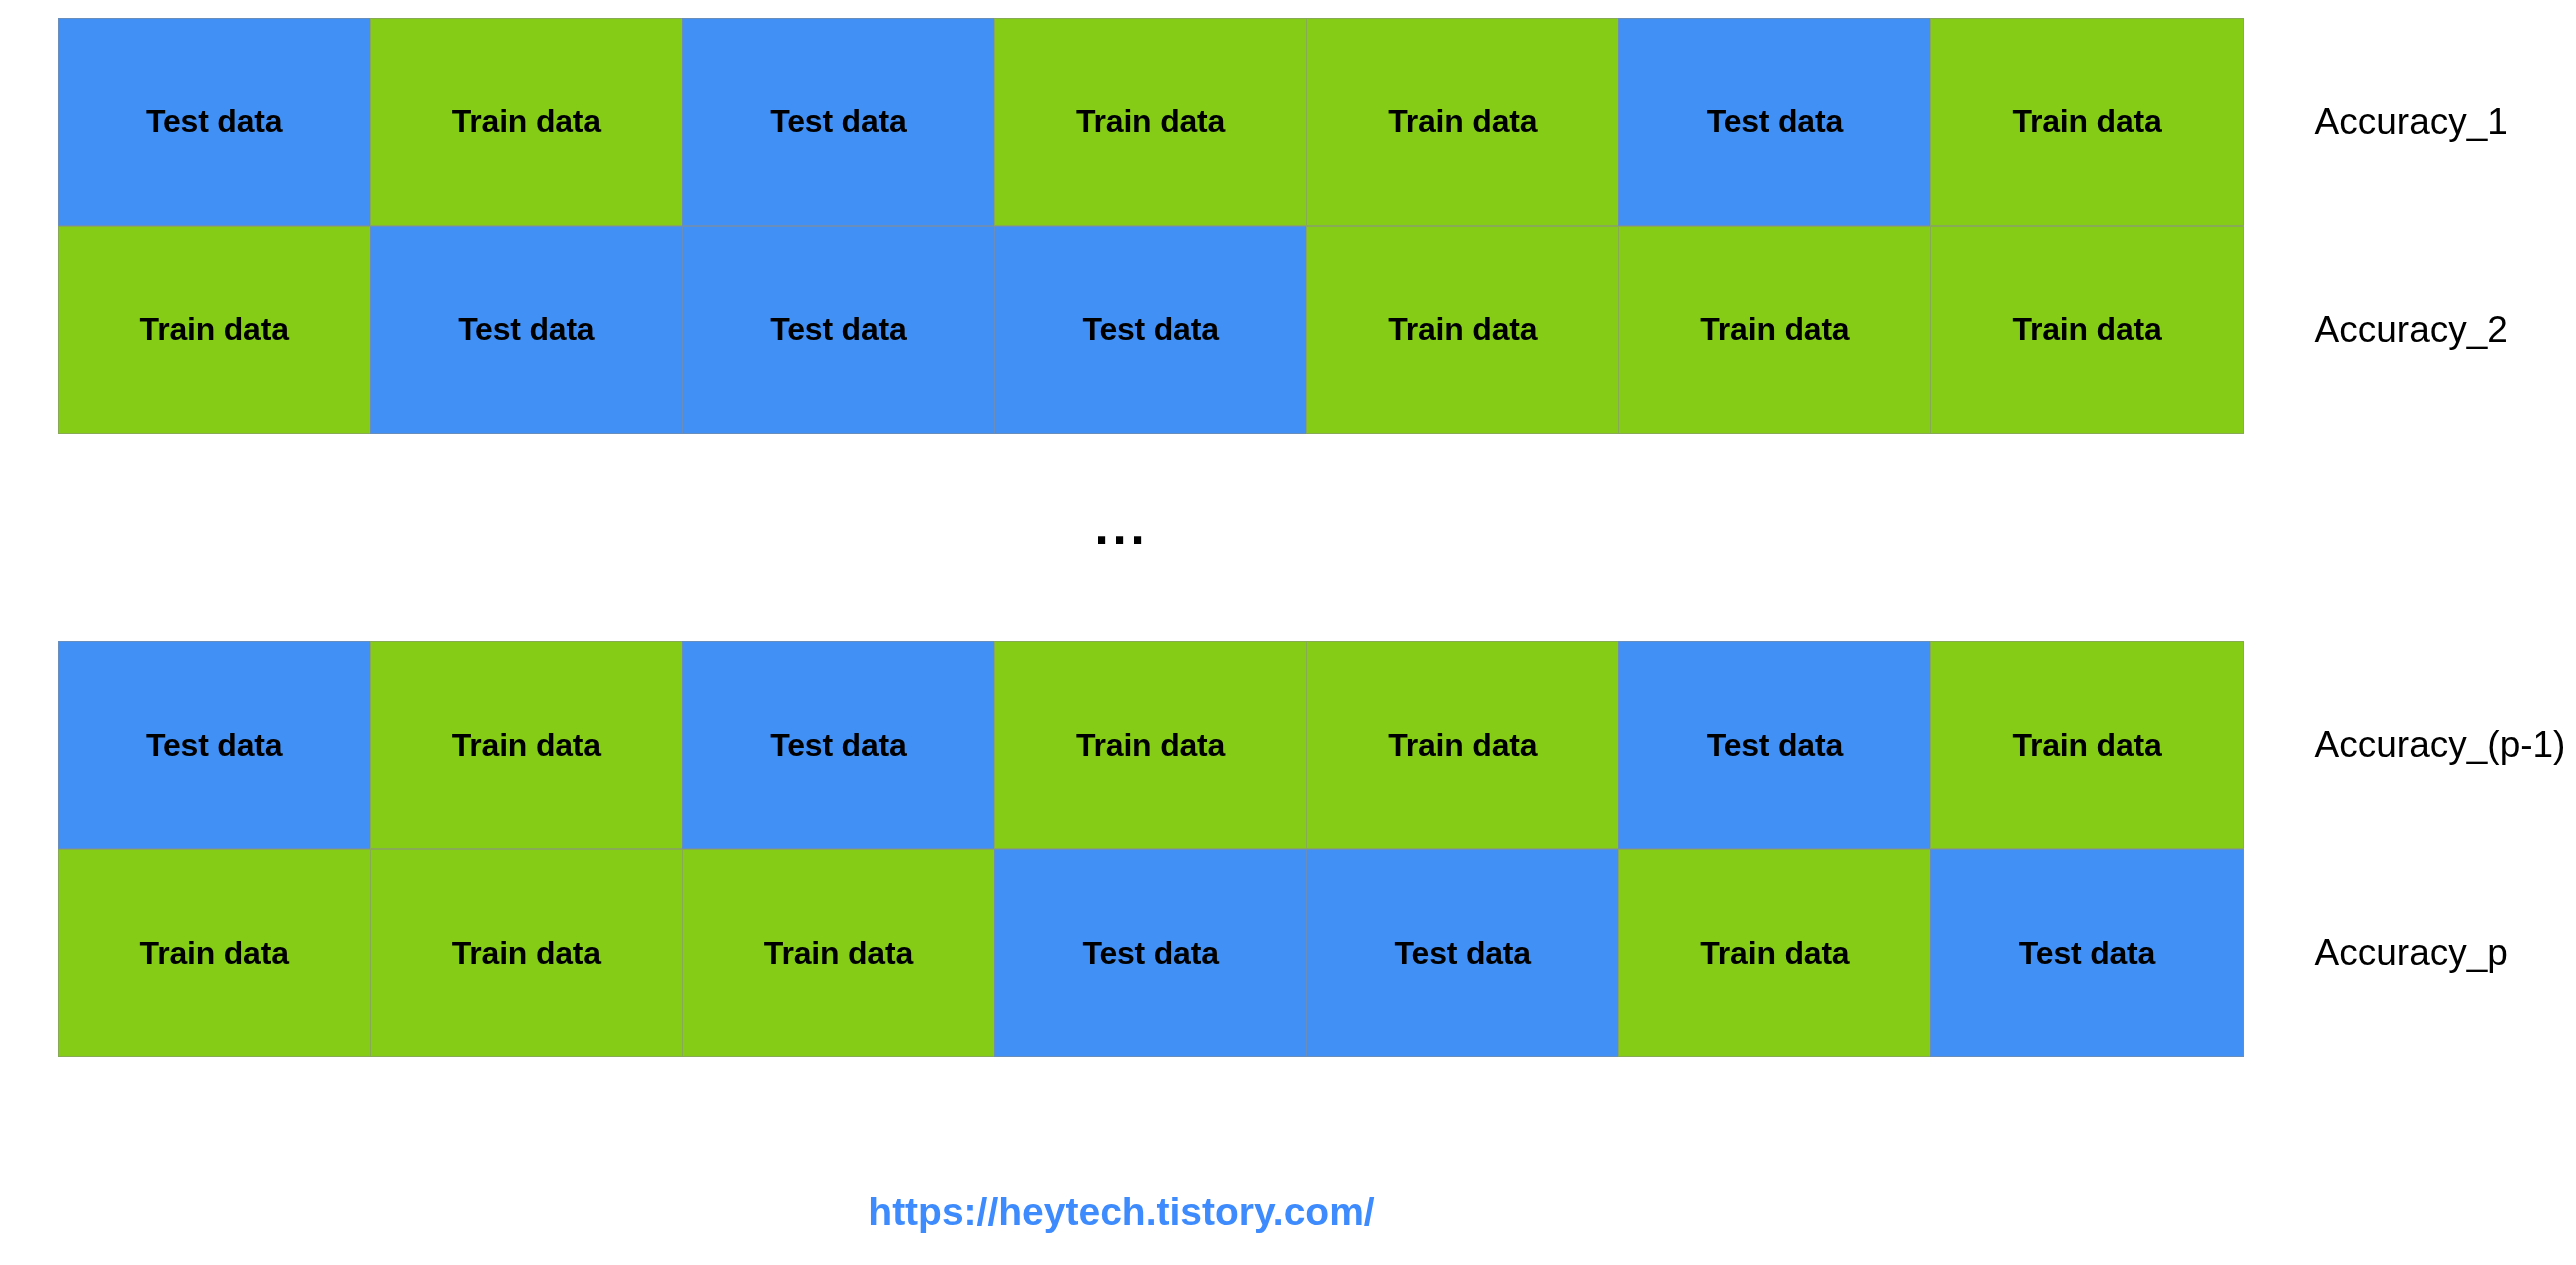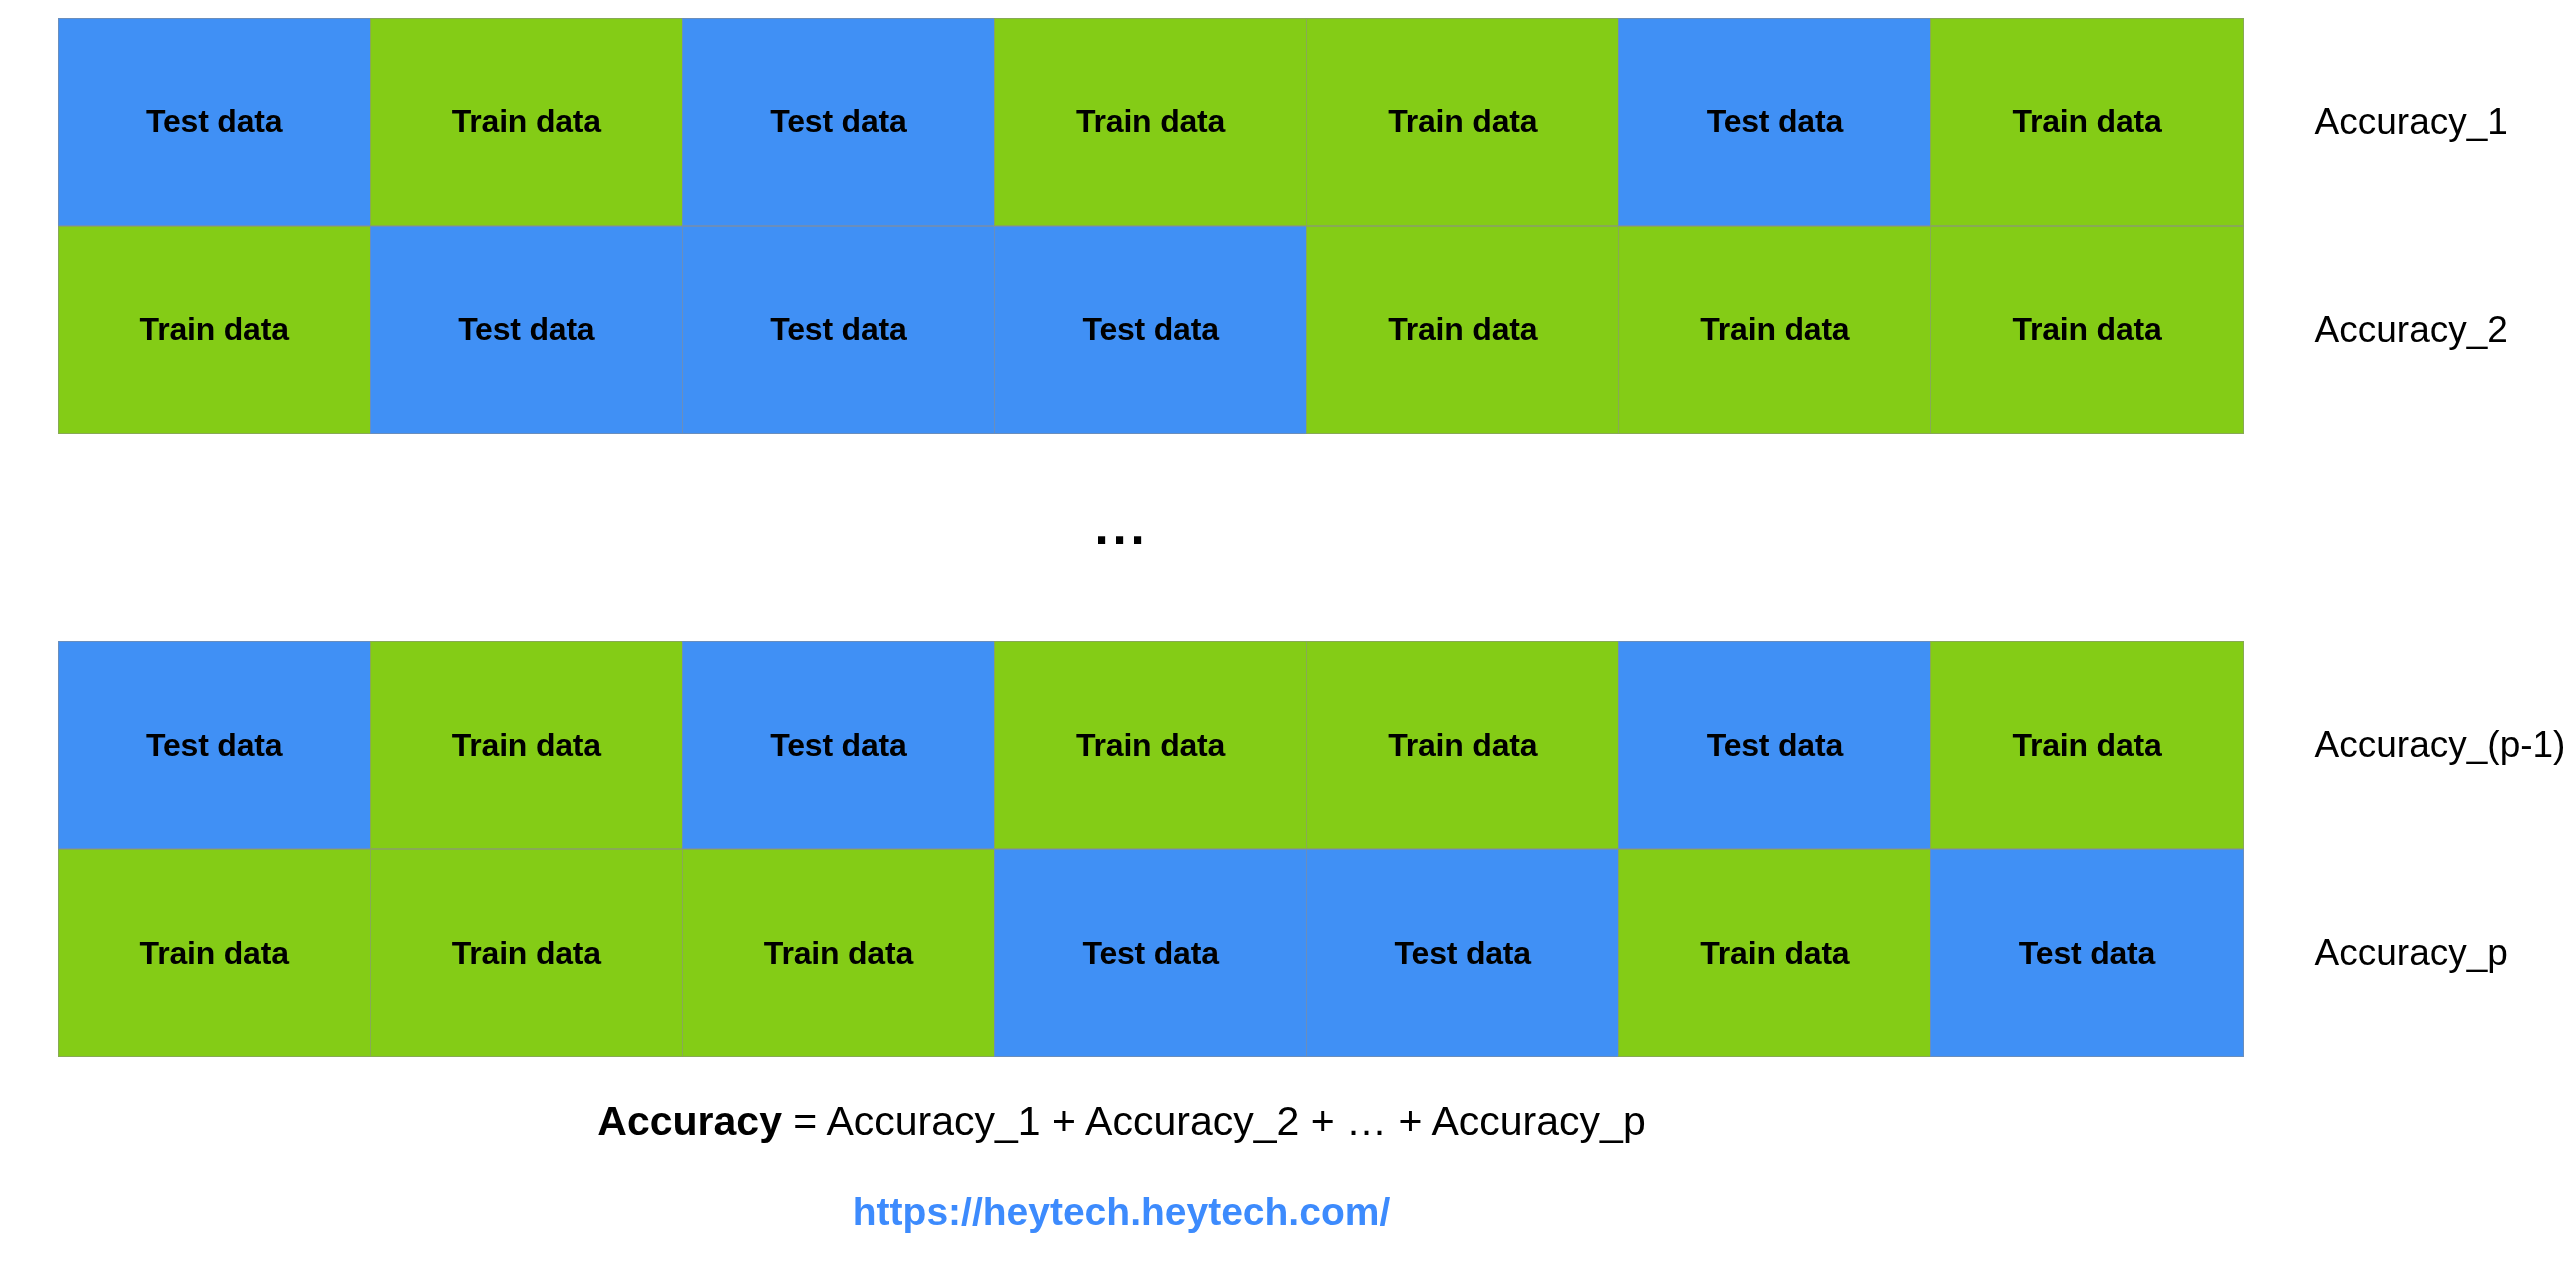--- a/index.html
+++ b/index.html
@@ -167,20 +167,17 @@
       <div class="cell test">Test data</div>
       <div class="cell test">Test data</div>
       <div class="cell train">Train data</div>
       <div class="cell test">Test data</div>
     </div>
 
     <div class="row-label r0">Accuracy_(p-1)</div>
     <div class="row-label r1">Accuracy_p</div>
   </div>
 
-  <div id="formula">
-    <span class="bold">Accuracy</span><span class="rest"> = Accuracy_1 + Accuracy_2 + … + Accuracy_p</span>
-  </div>
 
-  <a id="source-url" href="#">https://heytech.heytech.com/</a>
+  <a id="source-url" href="#">https://heytech.tistory.com/</a>
 
 </div>
 
 
 </body></html>

